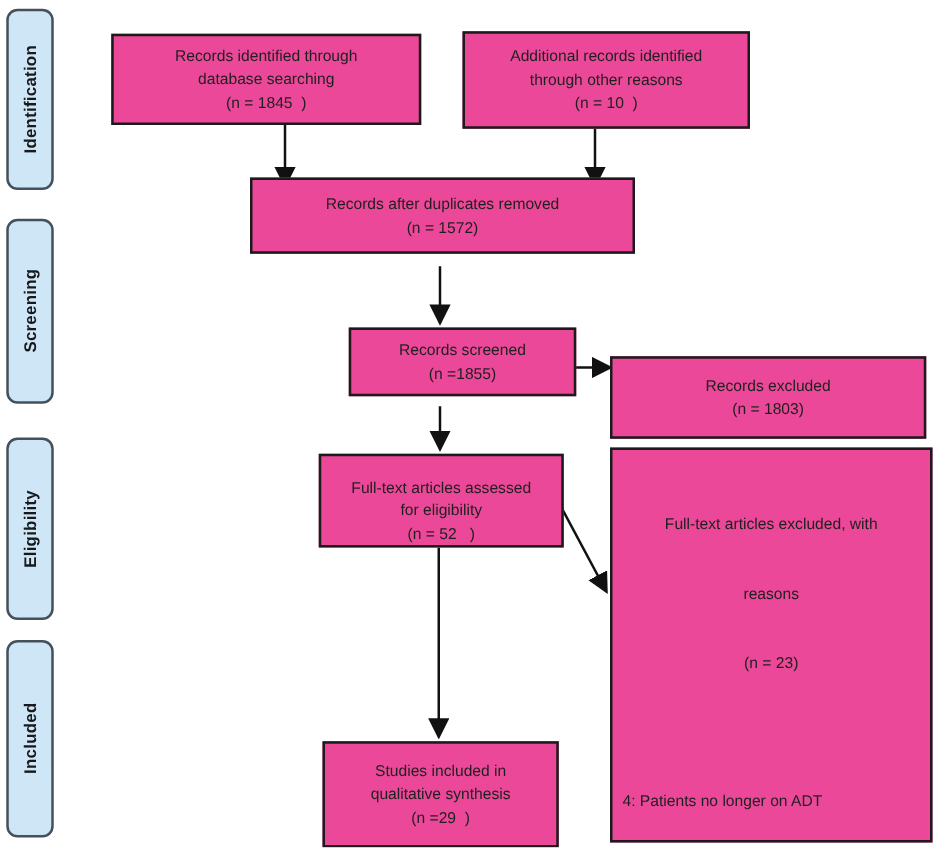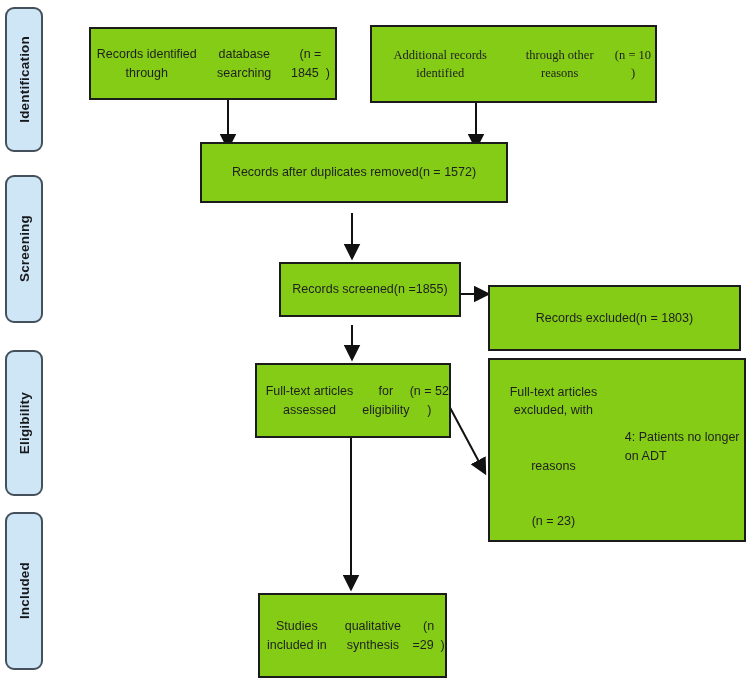--- a/index.html
+++ b/index.html
@@ -42,49 +42,49 @@
     writing-mode: vertical-rl;
     transform: rotate(180deg);
     font-weight: bold;
     font-size: 13.5px;
     letter-spacing: 0.2px;
     color: #17191c;
     white-space: nowrap;
   }
   .fbox {
     position: absolute;
-    background: #84cc16;
+    background: #ec4899;
     border: 2px solid var(--box-border);
     display: flex;
-    flex-direction: row;
+    flex-direction: column;
     align-items: center;
     justify-content: center;
     text-align: center;
     font-size: 12.5px;
     line-height: 18.5px;
     white-space: pre-wrap;
   }
   .fbox .line { display: block; }
   
   #stage-identification { left: 5px;  top: 7px;   width: 38px; height: 145px; }
   #stage-screening      { left: 5px;  top: 175px; width: 38px; height: 148px; }
   #stage-eligibility    { left: 5px;  top: 350px; width: 38px; height: 146px; }
   #stage-included       { left: 5px;  top: 512px; width: 38px; height: 158px; }
 
   #box-records-identified { left: 89px;  top: 27px;  width: 248px; height: 73px; }
-  #box-additional-records { left: 370px; top: 25px;  width: 287px; height: 78px; font-family: Liberation Serif, serif; }
+  #box-additional-records { left: 370px; top: 25px;  width: 230px; height: 78px; }
   #box-duplicates-removed { left: 200px; top: 142px; width: 308px; height: 61px; }
   #box-records-screened   { left: 279px; top: 262px; width: 182px; height: 55px; text-align: right; }
   #box-records-excluded   { left: 488px; top: 259px; width: 253px; height: 66px; margin-top: 26px; }
   #box-fulltext-assessed  { left: 255px; top: 363px; width: 196px; height: 75px; justify-content: flex-end; }
   #box-studies-included   { left: 258px; top: 593px; width: 189px; height: 85px; }
 
   #box-fulltext-excluded {
-    left: 488px; top: 358px; width: 258px; height: 184px;
-    justify-content: flex-end;
+    left: 488px; top: 358px; width: 258px; height: 316px;
+    justify-content: flex-start;
     padding-top: 13px;
   }
   #box-fulltext-excluded .reasons {
     margin-top: 17px;
     align-self: stretch;
     text-align: left;
     padding-left: 8px;
     line-height: 19px;
   }
 </style>

